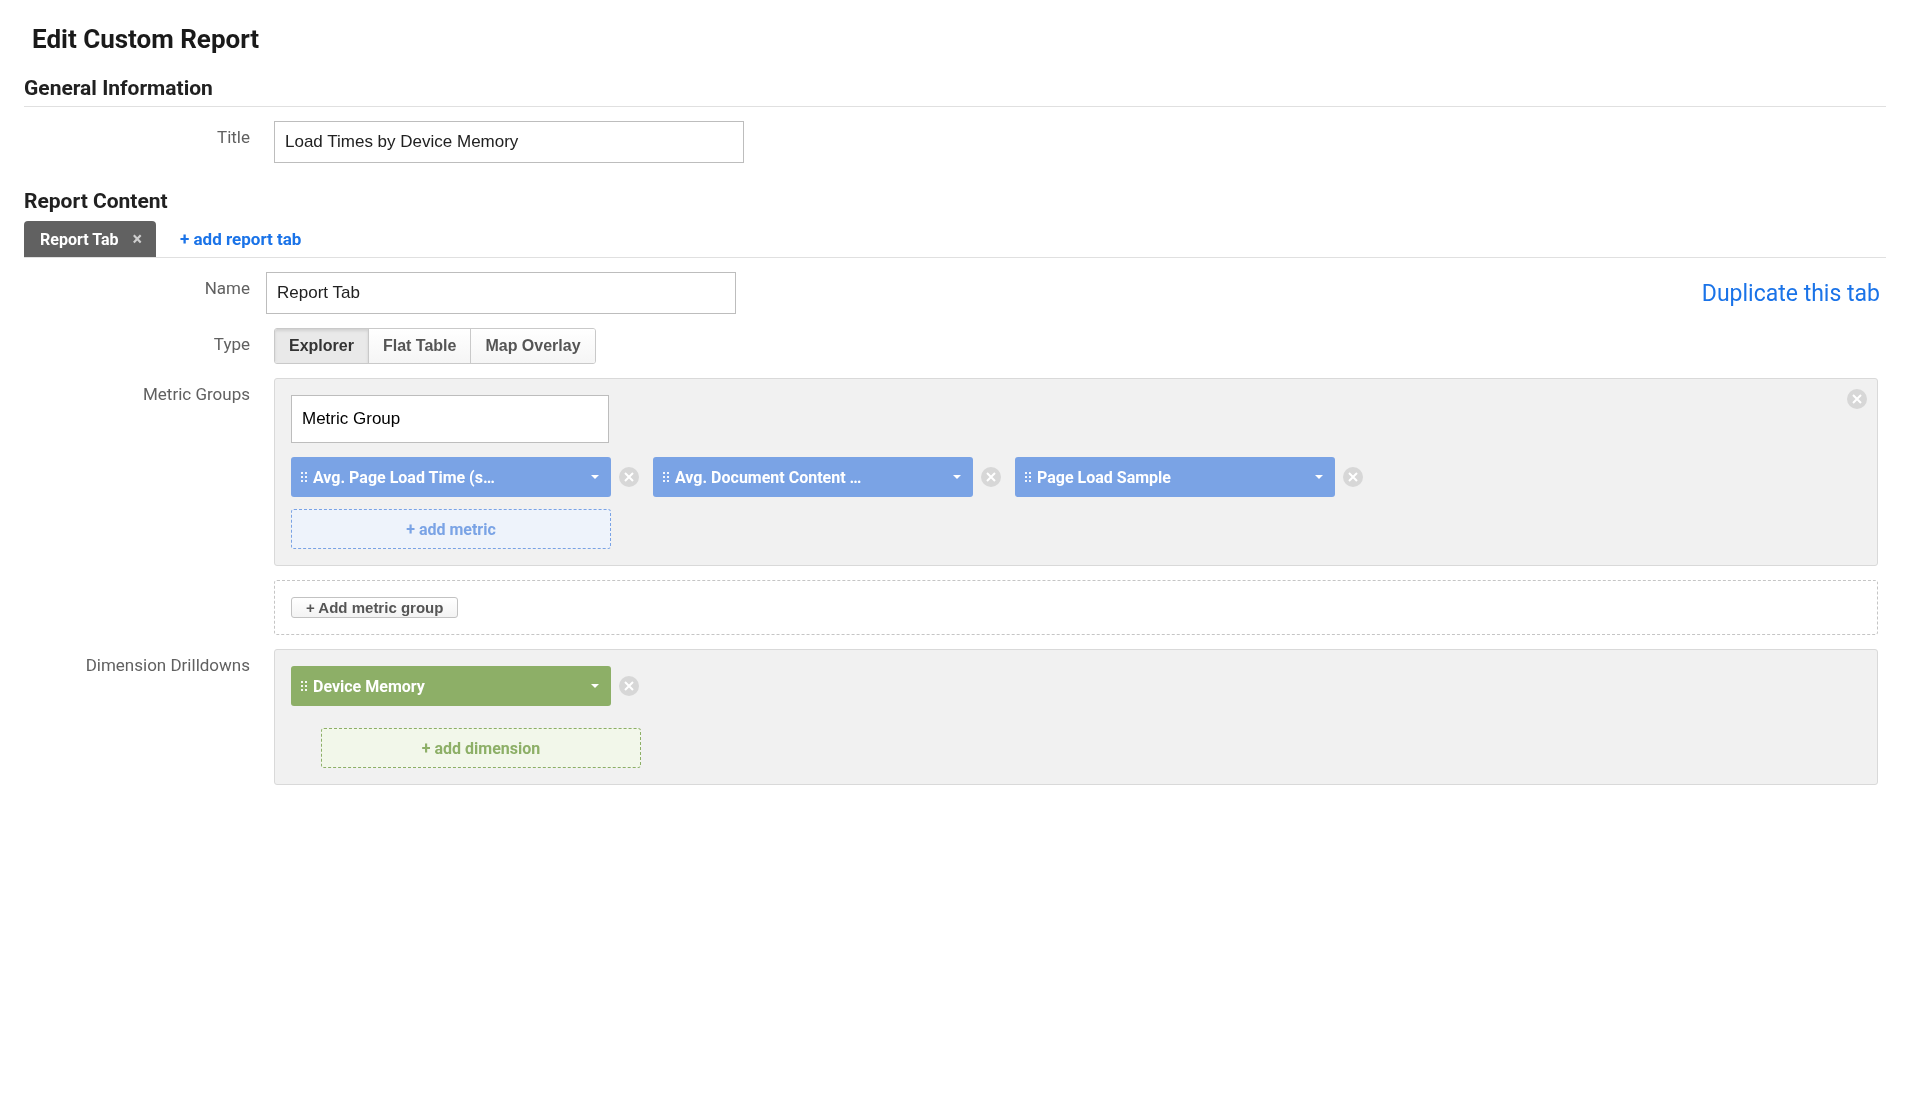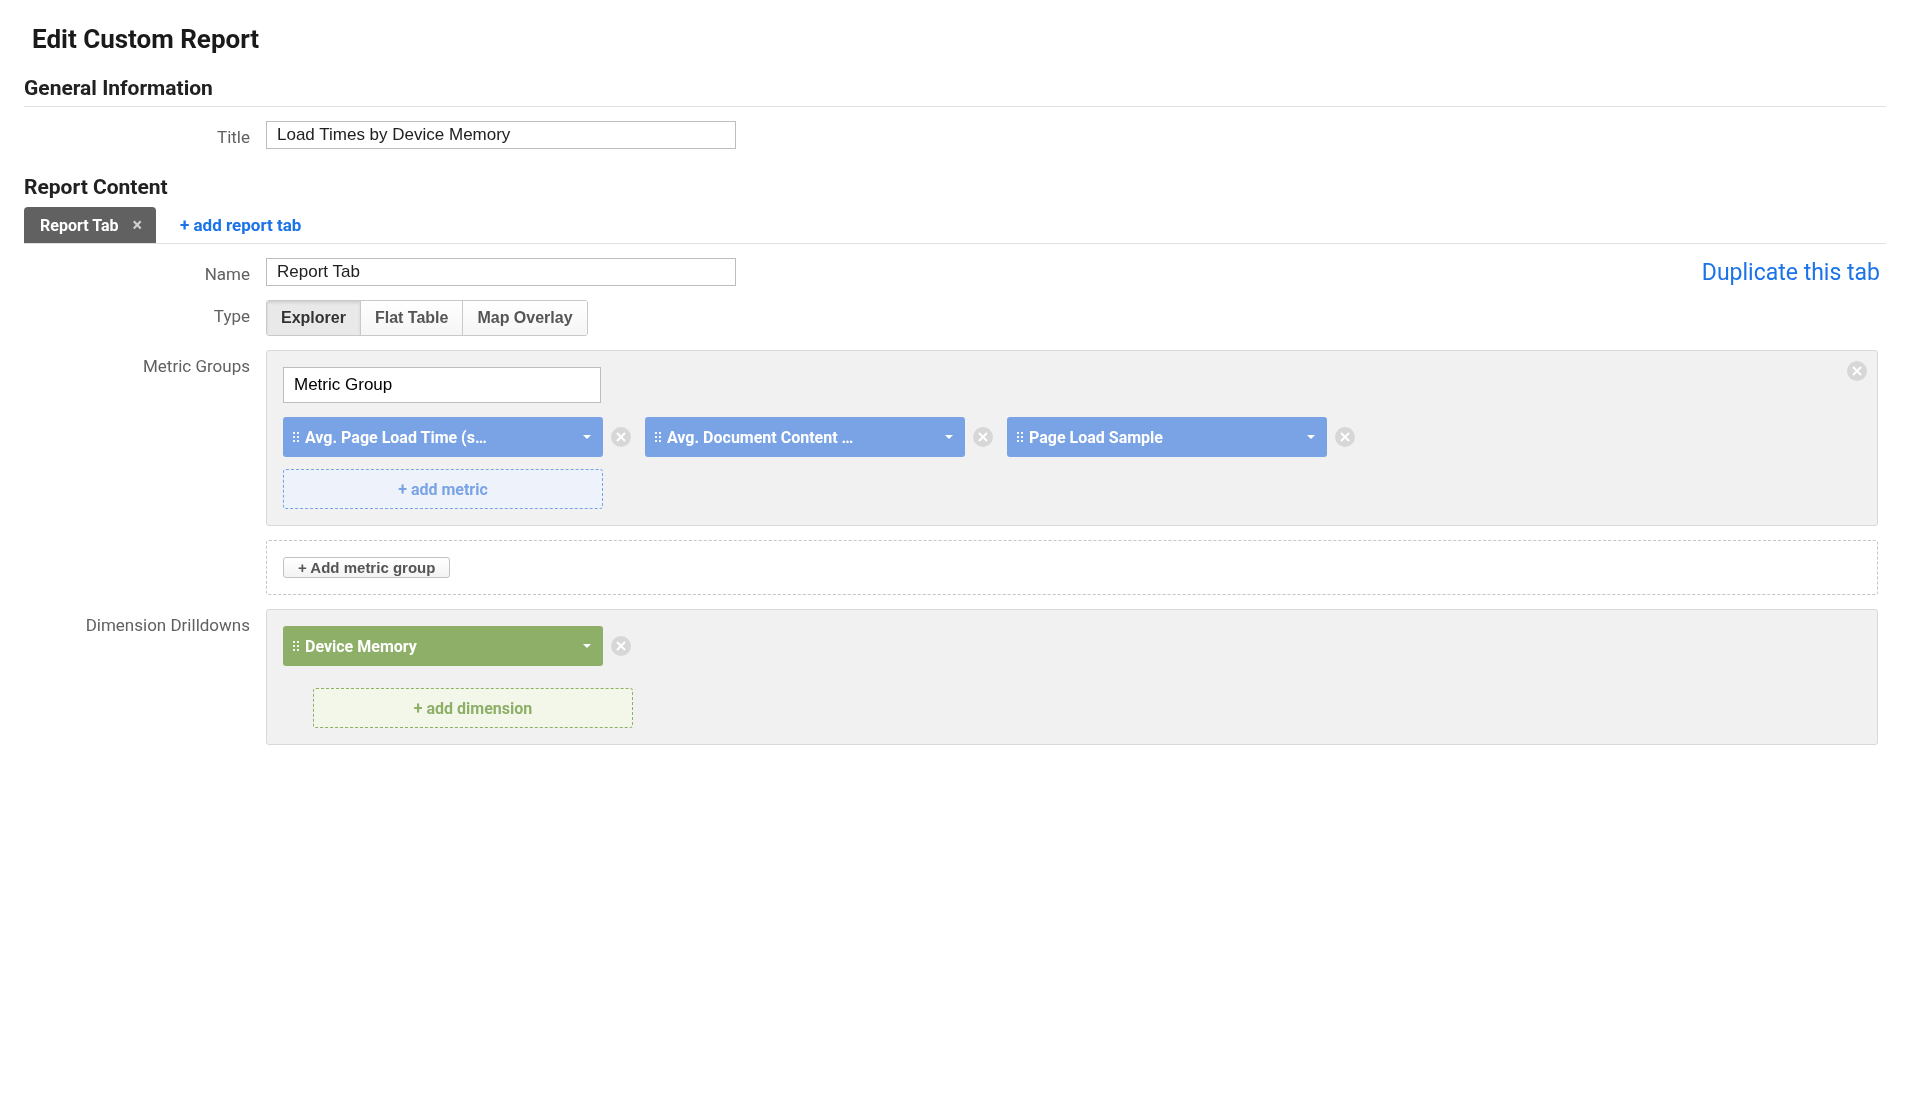--- a/index.html
+++ b/index.html
@@ -22,43 +22,44 @@
     font-weight: 700;
     margin: 0 0 6px 0;
     padding-bottom: 6px;
     border-bottom: 1px solid #e0e0e0;
   }
   .section { margin-bottom: 26px; }
   .form-row {
     display: flex;
     align-items: flex-start;
     margin-top: 14px;
+    gap: 8px;
   }
   .form-label {
     width: 242px;
     min-width: 242px;
     text-align: right;
     padding-right: 16px;
     padding-top: 6px;
     color: #616161;
     font-size: 17px;
   }
   .form-field { flex: 1; }
   input.text-input {
     width: 470px;
-    height: 28px;
+    height: 42px;
     padding: 4px 10px;
     font-size: 17px;
     border: 1px solid #bdbdbd;
     background: #fff;
     color: #212121;
   }
   input.metric-group-name {
     width: 318px;
-    height: 36px;
+    height: 48px;
     padding: 4px 10px;
     font-size: 17px;
     border: 1px solid #bdbdbd;
     background: #fff;
   }
 
   
   .tab-strip {
     display: flex;
     align-items: center;

